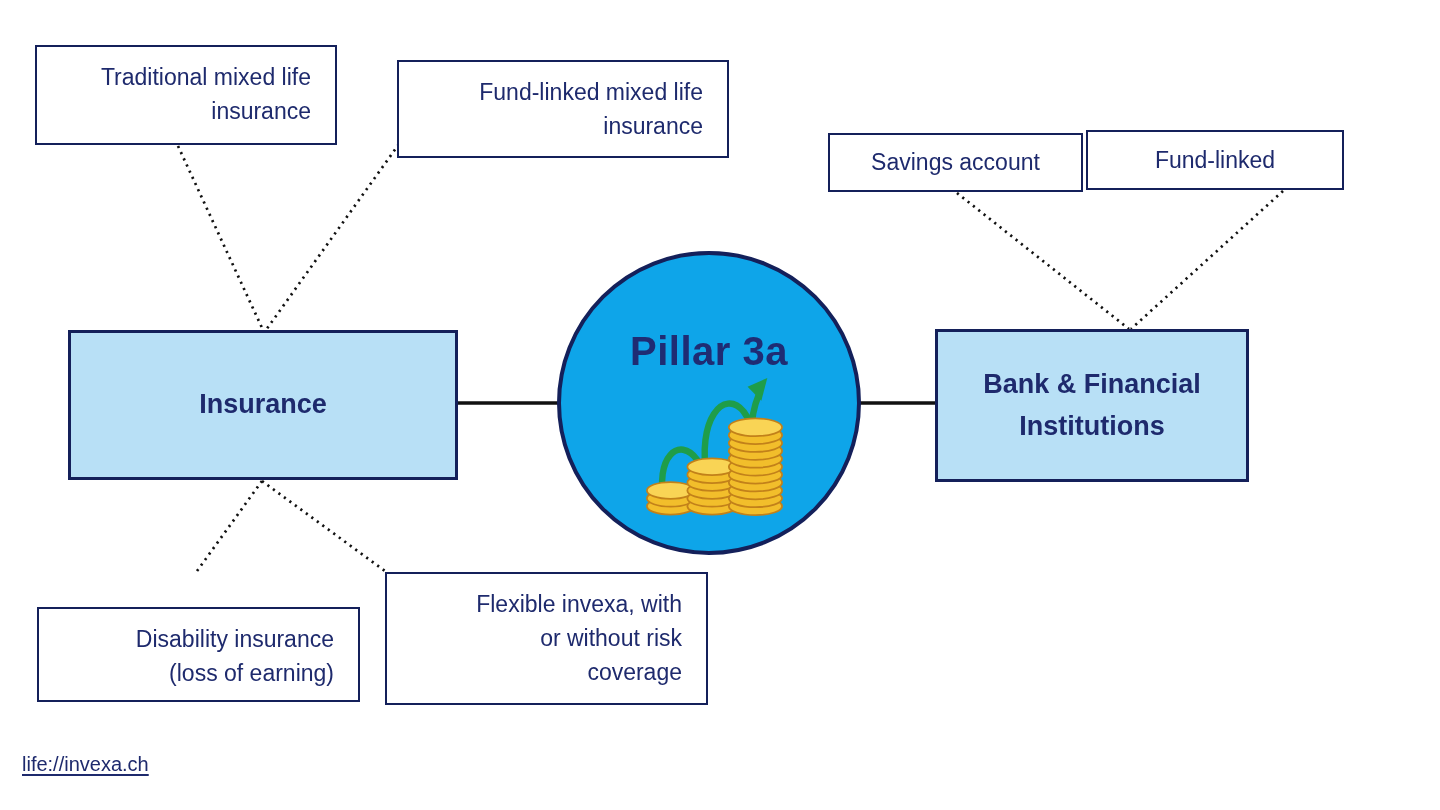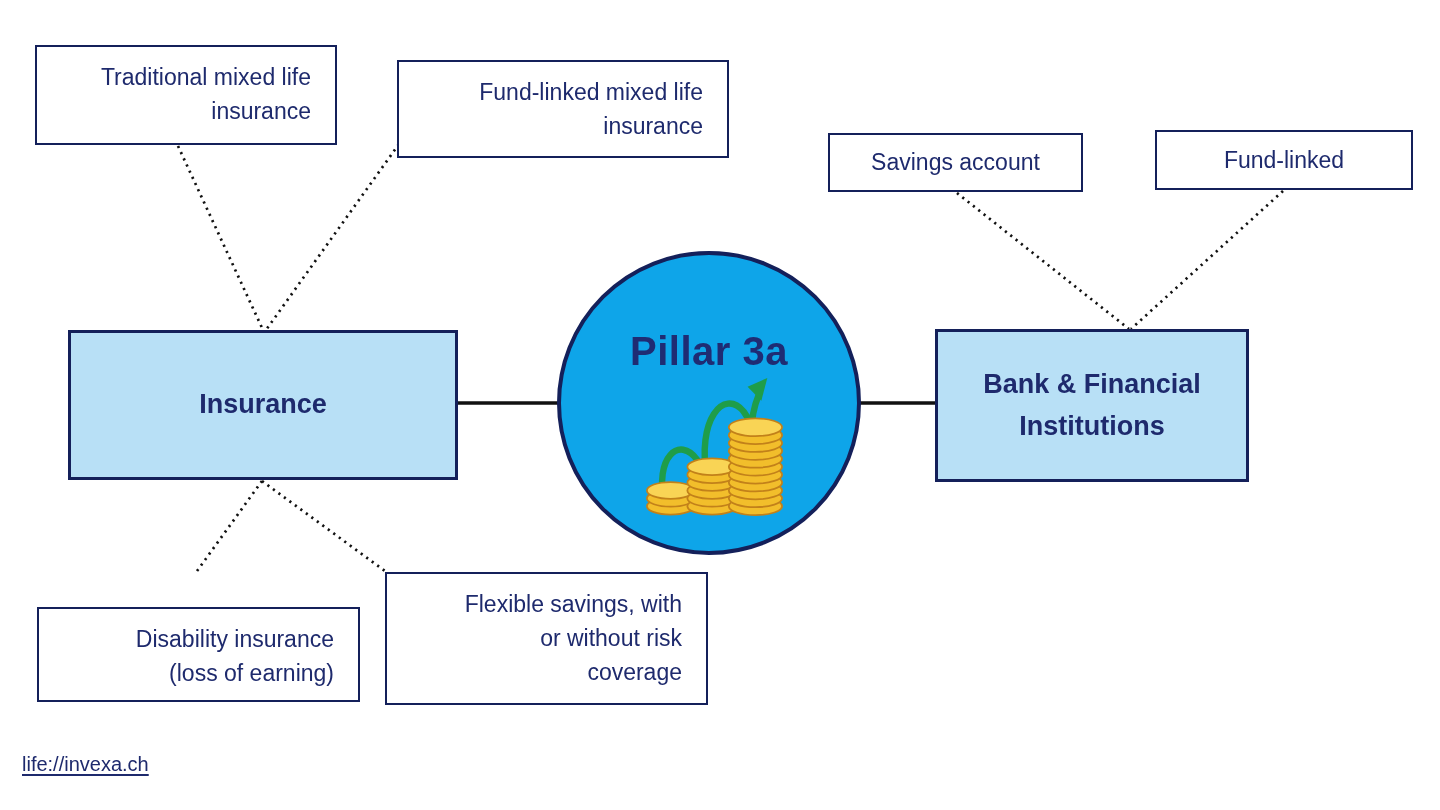--- a/index.html
+++ b/index.html
@@ -68,21 +68,21 @@
   .footer-link{
     position:absolute;left:22px;top:753px;
     font-size:20px;color:var(--navy-text);
     text-decoration:underline;text-underline-offset:3px;
     z-index:2;
   }
   
   #node-traditional{left:35px;top:45px;width:302px;height:100px;}
   #node-fundlinked-mixed{left:397px;top:60px;width:332px;height:98px;}
   #node-savings-account{left:828px;top:133px;width:255px;height:59px;}
-  #node-fundlinked{left:1155px;top:130px;width:258px;height:60px;}
+  #node-fundlinked{left:1086px;top:130px;width:258px;height:60px;}
   #node-disability{left:37px;top:572px;width:323px;height:95px;margin-top:35px;}
   #node-flexible{left:385px;top:572px;width:323px;height:133px;}
   #branch-insurance{left:68px;top:330px;width:390px;height:150px;}
   #branch-bank{left:935px;top:329px;width:314px;height:153px;}
 </style>
 </head>
 <body>
 
 <div class="stage">
 
@@ -107,21 +107,21 @@
   <div class="leaf pad" id="node-fundlinked-mixed">Fund-linked mixed life
 insurance</div>
 
   <div class="leaf center" id="node-savings-account">Savings account</div>
 
   <div class="leaf center" id="node-fundlinked">Fund-linked</div>
 
   <div class="leaf pad" id="node-disability">Disability insurance
 (loss of earning)</div>
 
-  <div class="leaf pad" id="node-flexible">Flexible savings, with
+  <div class="leaf pad" id="node-flexible">Flexible invexa, with
 or without risk
 coverage</div>
 
   <div class="branch" id="branch-insurance">Insurance</div>
 
   <div class="branch" id="branch-bank">Bank &amp; Financial
 Institutions</div>
 
   <div class="hub">
     <div class="hub-title">Pillar 3a</div>

